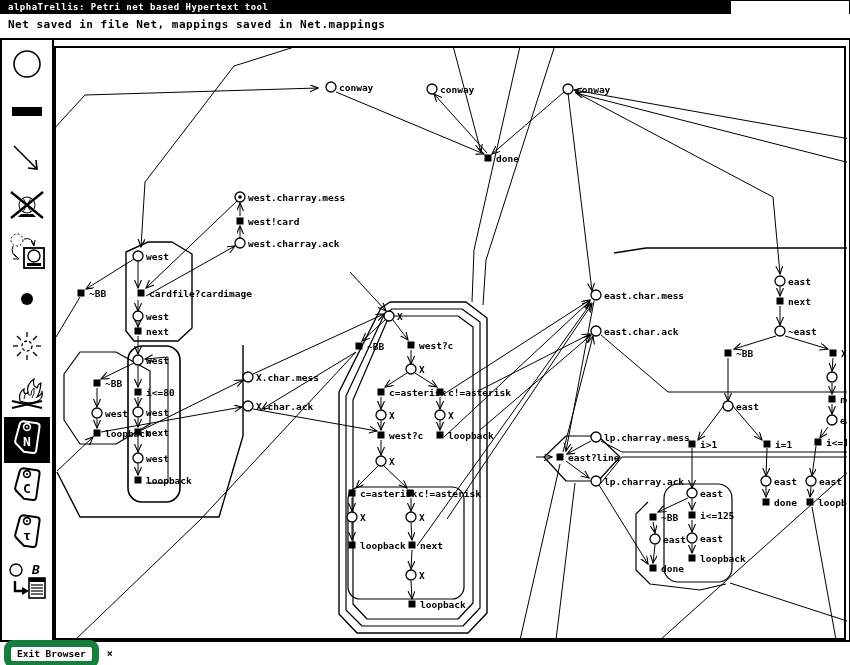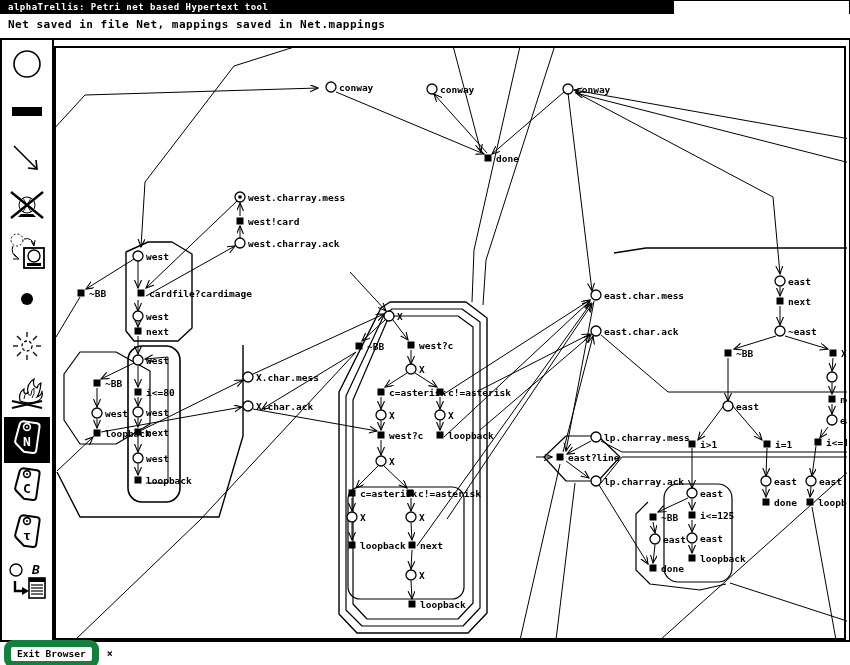--- a/index.html
+++ b/index.html
@@ -3,21 +3,21 @@
 <meta charset="utf-8">
 <style>
   html,body{margin:0;padding:0;}
   body{
     width:850px;height:665px;position:relative;overflow:hidden;
     background:#ffffff;color:#000;
     font-family:"DejaVu Sans Mono","Liberation Mono",monospace;
     box-shadow:inset 0 0 0 1px #000;
   }
   .titlebar{
-    position:absolute;left:0;top:0;width:674px;height:14px;
+    position:absolute;left:0;top:0;width:731px;height:14px;
     background:#000;color:#fff;font-size:9px;font-weight:bold;
     line-height:14px;padding-left:8px;box-sizing:border-box;
     letter-spacing:0.5px;
   }
   .statusbar{
     position:absolute;left:0;top:14px;width:850px;height:26px;
     background:#fff;color:#000;font-size:11px;font-weight:bold;
     line-height:22px;padding-left:8px;box-sizing:border-box;
     border-bottom:2px solid #000;letter-spacing:0.5px;
   }

